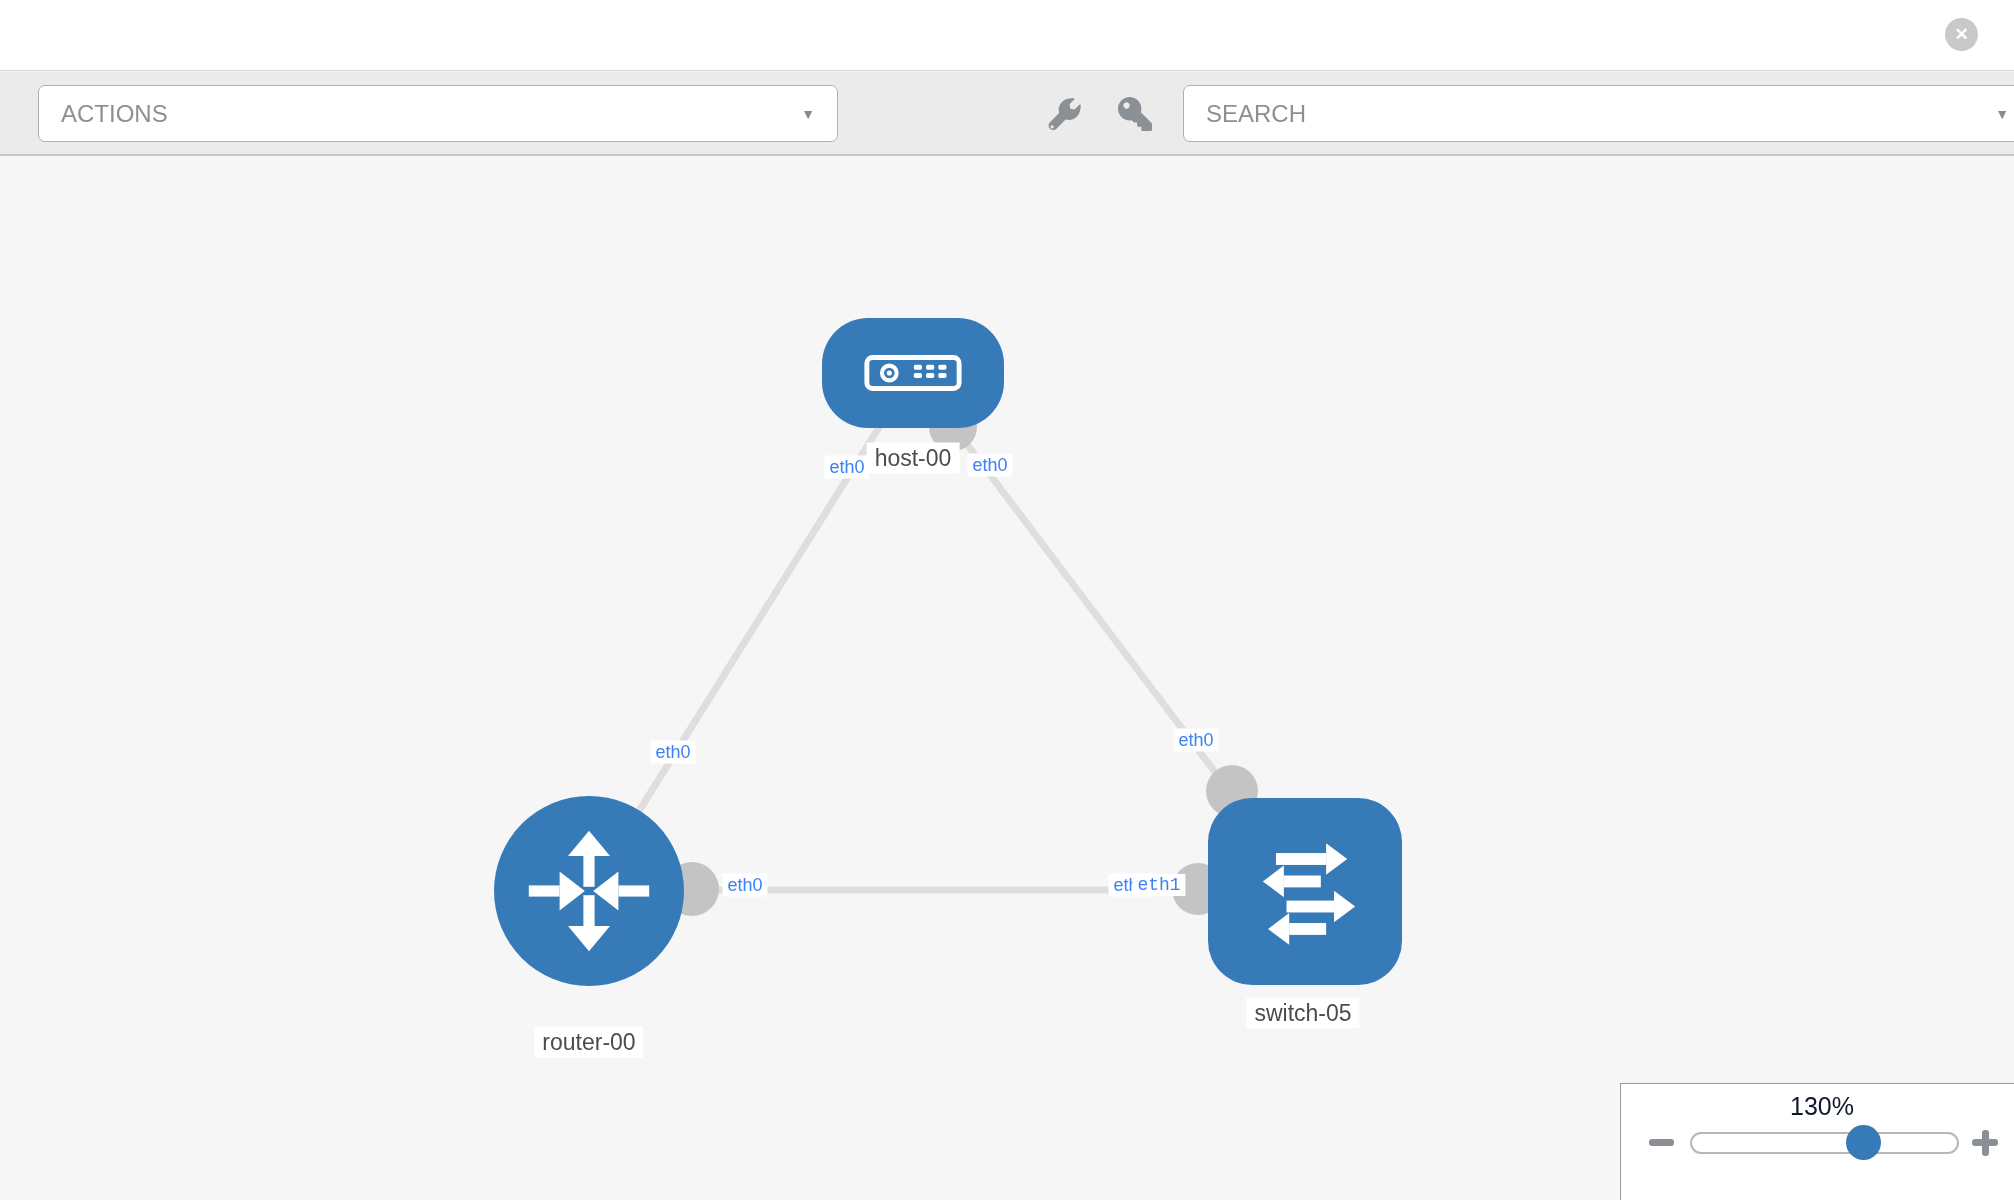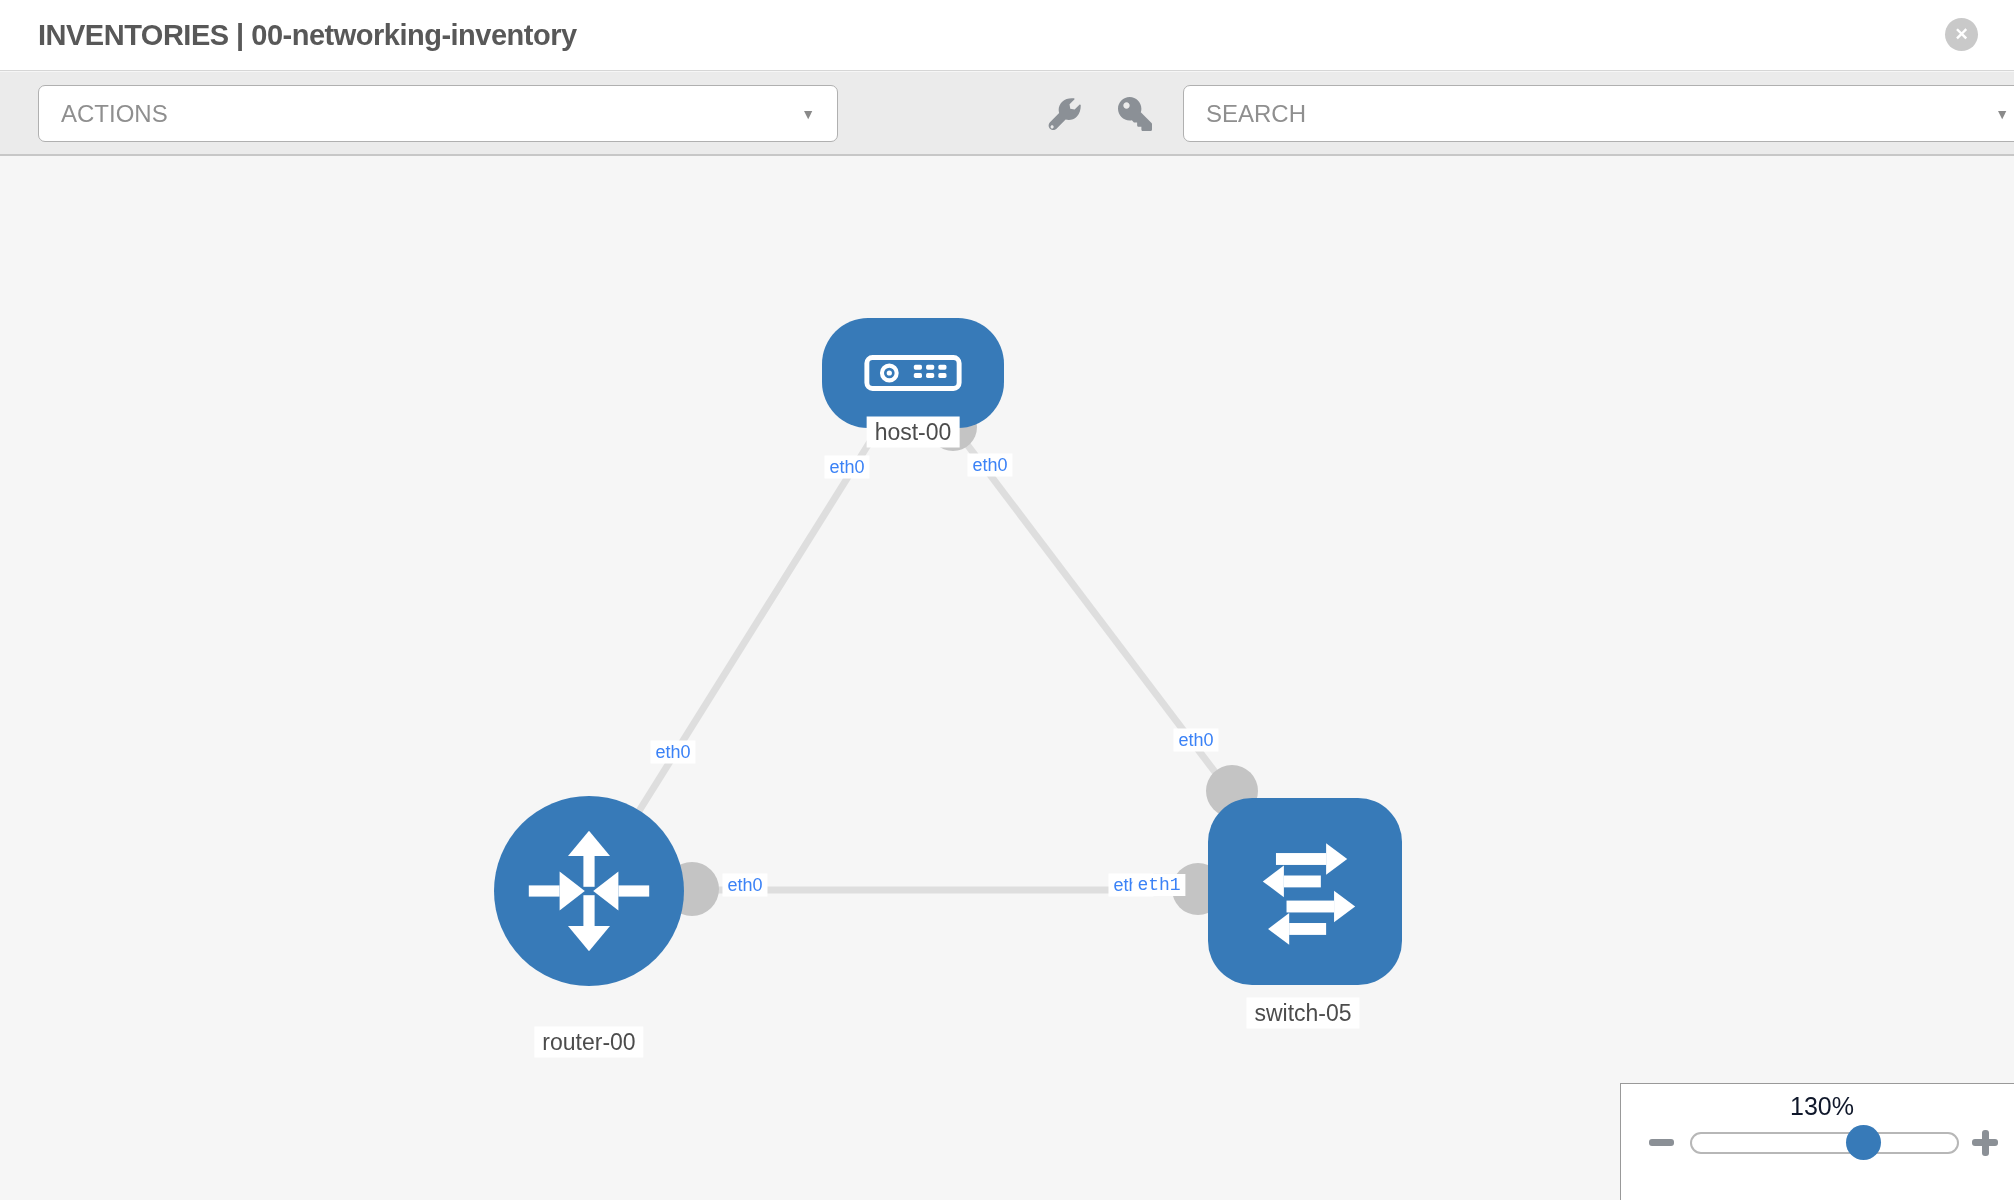--- a/index.html
+++ b/index.html
@@ -125,34 +125,33 @@
         <polygon points="18,42 34,30 34,54"></polygon> 
           <rect x="34" y="37.5" width="28" height="9"></rect>
         <rect x="36" y="56.5" width="36" height="9"></rect> 
           <polygon points="88,61 72,49 72,73"></polygon>
         <polygon points="22,78 38,66 38,90"></polygon> 
           <rect x="38" y="73.5" width="28" height="9"></rect>
       </g>
     </svg>
   </div>
 
-  <div class="chip node-chip" style="left:913px;  top:432px;">host-00</div>
+  <div class="chip node-chip" style="left:913px;  top:458px;">host-00</div>
   <div class="chip node-chip" style="left:589px;  top:1014px;margin-top:28px;">router-00</div>
   <div class="chip node-chip" style="left:1303px; top:1013px;">switch-05</div>
 
   <div class="chip if-chip" style="left:847px;  top:467px;">eth0</div>
   <div class="chip if-chip" style="left:990px;  top:465px;">eth0</div>
   <div class="chip if-chip" style="left:673px;  top:752px;">eth0</div>
   <div class="chip if-chip" style="left:745px;  top:885px;">eth0</div>
   <div class="chip if-chip" style="left:1196px; top:740px;">eth0</div>
   <div class="chip if-chip back" style="left:1131px; top:885px;">eth0</div>
   <div class="chip if-chip front" style="left:1159px; top:885px;">eth1</div>
 
   <div class="header">
-    <div class="page-title">INVENTORIES | 00-networking-inventory</div>
     <div class="close-btn">
       <span>✕</span>
     </div>
   </div>
 
   <div class="toolbar">
     <div class="select-box select-actions">
       <span>ACTIONS</span>
       <span class="caret">▼</span>
     </div>

